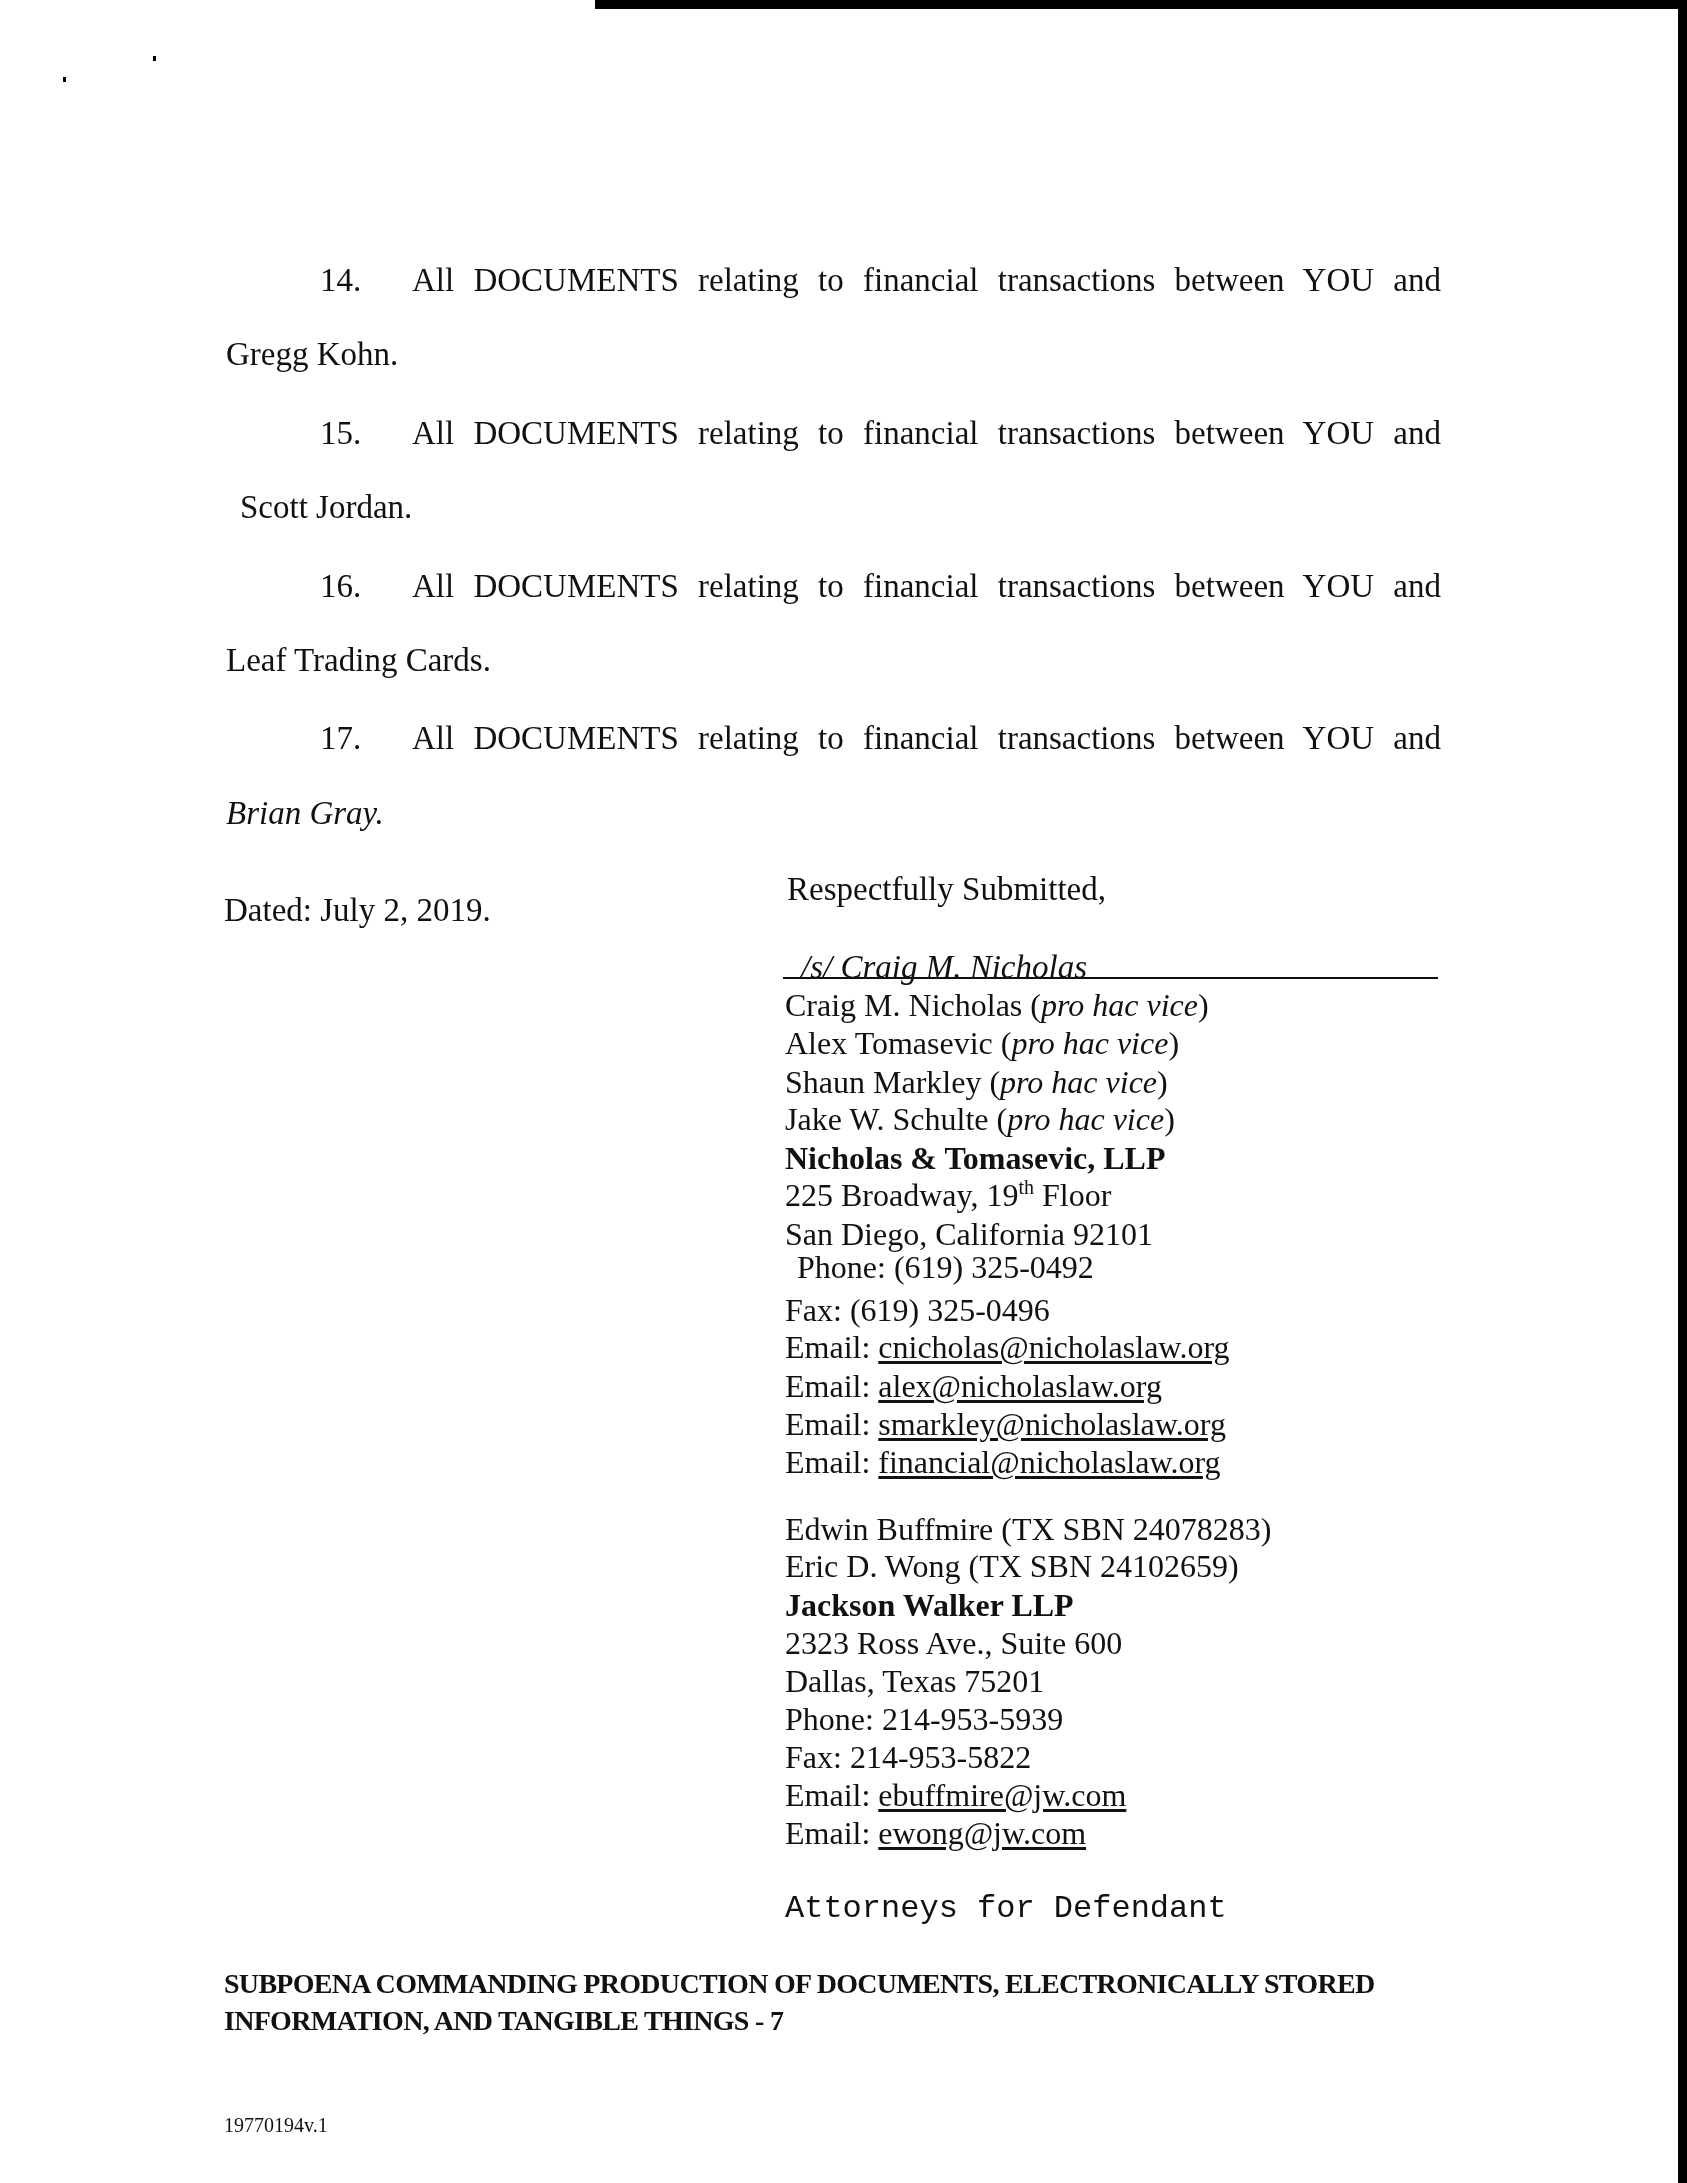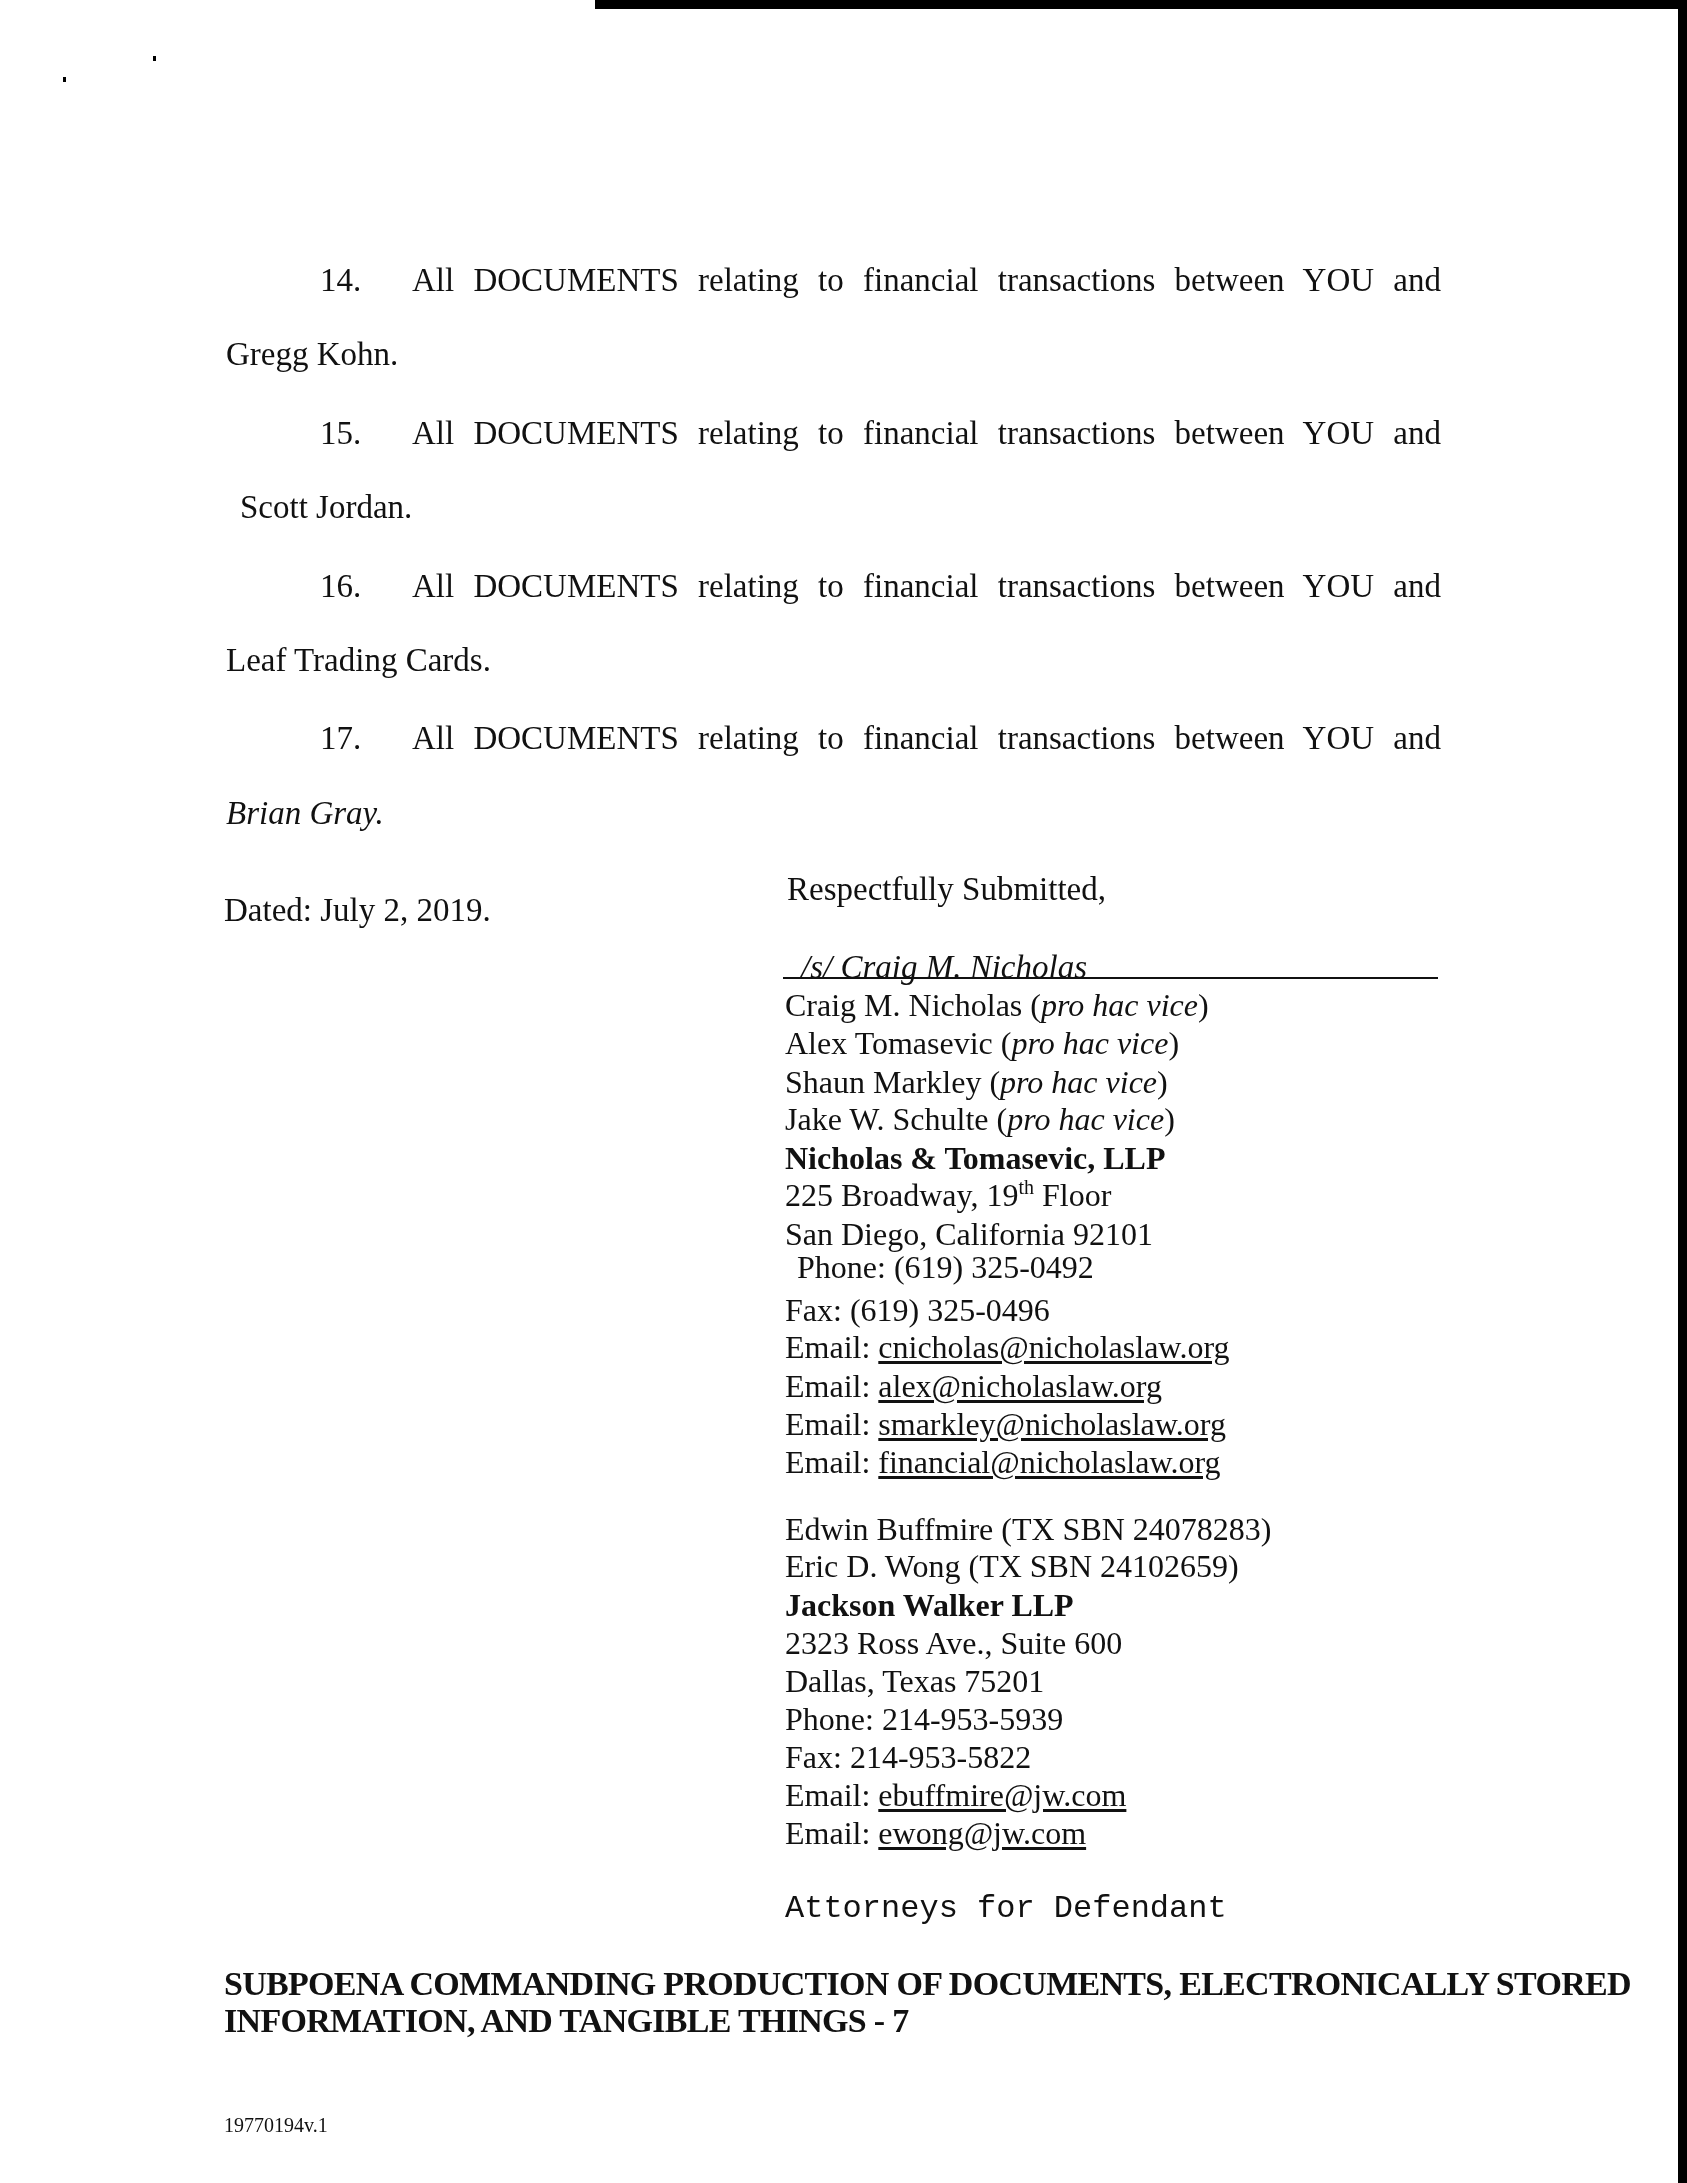--- a/index.html
+++ b/index.html
@@ -12,21 +12,21 @@
   .para-num { position: absolute; font-size: 33px; line-height: 40px; }
   .para-text { position: absolute; font-size: 33px; line-height: 40px; white-space: nowrap;
                width: 1029px; text-align: justify; text-align-last: justify; }
   .sig-line { position: absolute; left: 783px; top: 977px; width: 655px; height: 0; border-top: 2.6px solid #111; }
   .sig { position: absolute; left: 801px; top: 947px; font-size: 33px; line-height: 40px; font-style: italic; }
   .block-line { position: absolute; left: 785px; font-size: 32px; line-height: 38px; white-space: nowrap; }
   .it { font-style: italic; }
   .b { font-weight: bold; }
   .link { text-decoration: underline; text-underline-offset: 2.6px; }
   sup { font-size: 20px; line-height: 0; vertical-align: 12px; }
-  .footer { position: absolute; left: 224px; font-size: 34px; font-weight: bold; line-height: 37px;
+  .footer { position: absolute; left: 224px; font-size: 28px; font-weight: bold; line-height: 37px;
             white-space: nowrap; letter-spacing: -0.7px; }
   .docid { position: absolute; left: 224px; top: 2112px; font-size: 20px; line-height: 26.5px; }
 </style>
 </head>
 <body>
 
 <div class="scan-top"></div>
 <div class="scan-right"></div>
 <div class="speck" style="left:153px;top:56px;"></div>
 <div class="speck" style="left:63px;top:77px;"></div>

